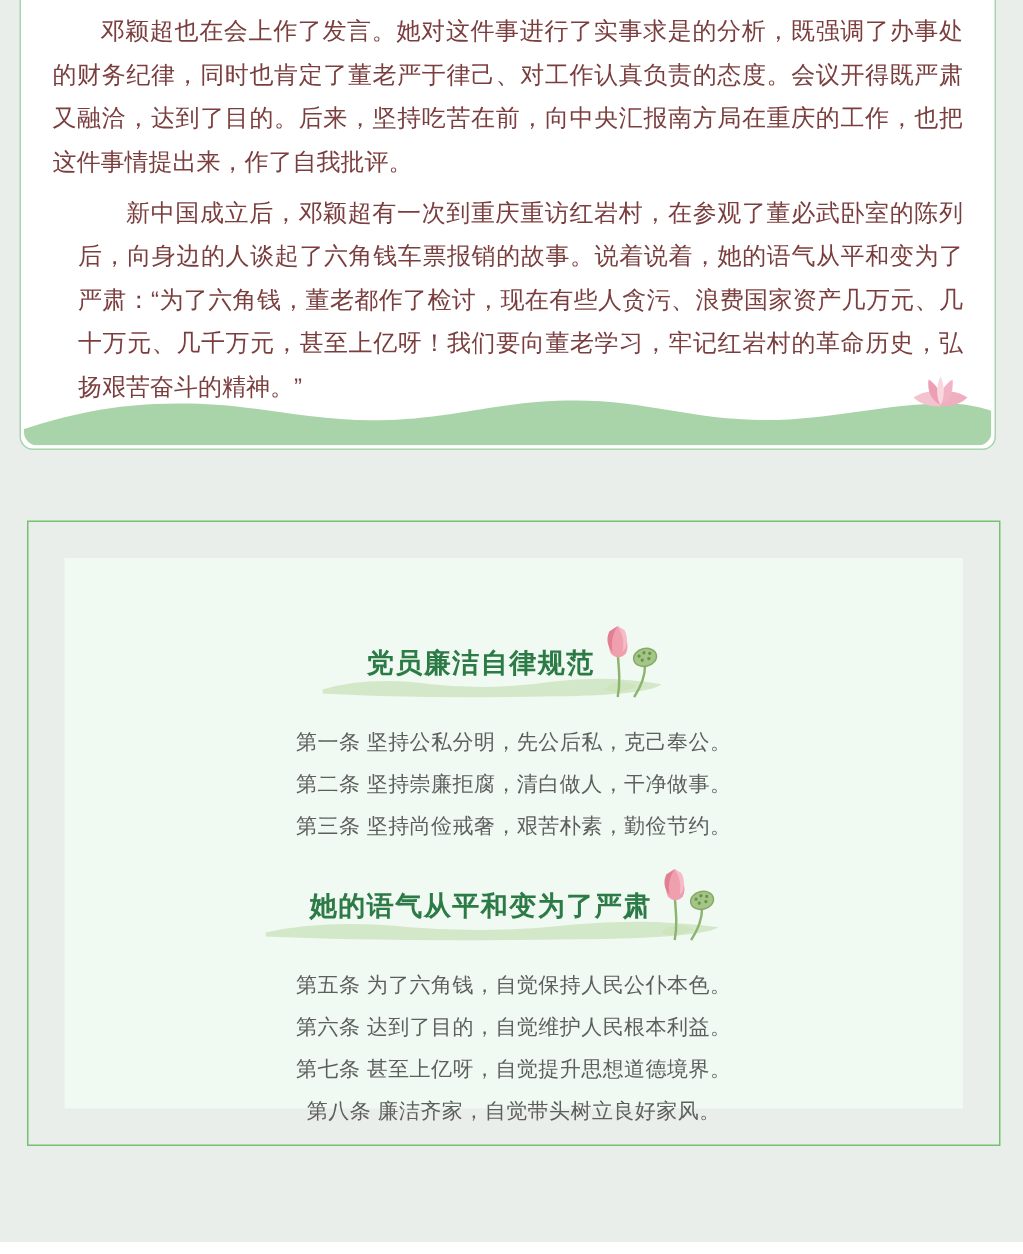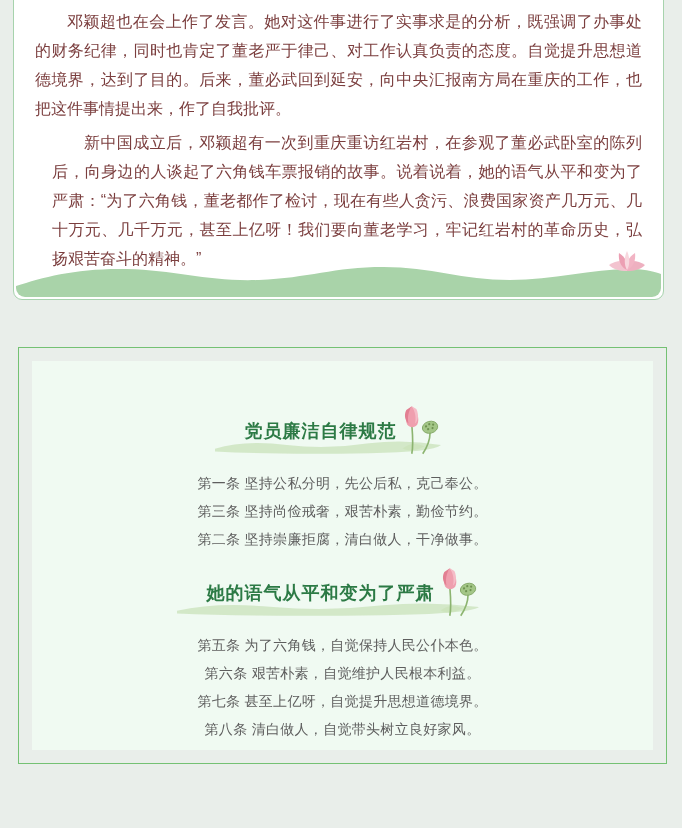--- a/index.html
+++ b/index.html
@@ -34,21 +34,21 @@
   .wave-svg{display:block;width:100%;height:42px;}
   .divider-lotus{
     position:absolute;right:14px;bottom:26px;width:44px;height:30px;
   }
   
   .rules-card{
     position:absolute;left:18px;top:347px;width:649px;height:417px;
     border:1px solid var(--border_strong,#74c173);
     background:var(--page_bg,#e9eeea);
     box-sizing:border-box;
-    padding:13px;
+    padding:24px;
   }
   .rules-panel{
     width:100%;height:100%;
     background:var(--panel_bg,#f0faf2);
     box-sizing:border-box;
     text-align:center;
     padding-top:44px;
   }
   .section-heading{
     position:relative;display:inline-flex;align-items:center;
@@ -75,21 +75,21 @@
   }
   .heading-2{margin-top:14px;}
 </style>
 </head>
 <body>
 
 <div class="page-bg"></div>
 
 <section class="article-card">
   <div class="article-body">
-    <p>邓颖超也在会上作了发言。她对这件事进行了实事求是的分析，既强调了办事处的财务纪律，同时也肯定了董老严于律己、对工作认真负责的态度。自觉提升思想道德境界，达到了目的。后来，董必武回到延安，向中央汇报南方局在重庆的工作，也把这件事情提出来，作了自我批评。</p>
+    <p>邓颖超也在会上作了发言。她对这件事进行了实事求是的分析，既强调了办事处的财务纪律，同时也肯定了董老严于律己、对工作认真负责的态度。会议开得既严肃又融洽，达到了目的。后来，坚持吃苦在前，向中央汇报南方局在重庆的工作，也把这件事情提出来，作了自我批评。</p>
     <p>新中国成立后，邓颖超有一次到重庆重访红岩村，在参观了董必武卧室的陈列后，向身边的人谈起了六角钱车票报销的故事。说着说着，她的语气从平和变为了严肃：“为了六角钱，董老都作了检讨，现在有些人贪污、浪费国家资产几万元、几十万元、几千万元，甚至上亿呀！我们要向董老学习，牢记红岩村的革命历史，弘扬艰苦奋斗的精神。”</p>
   </div>
 
   <div class="wave-wrap">
     <svg class="wave-svg" viewBox="0 0 653 42" preserveAspectRatio="none" xmlns="http://www.w3.org/2000/svg">
       <path d="M0 31 C 28 22 62 13 112 14 C 162 15 196 27 246 25 C 296 23 322 12 372 12
                C 420 12 452 25 500 25 C 546 25 586 13 626 14 C 638 14.5 648 17 653 19
                L 653 42 L 0 42 Z" fill="#a9d3a9"></path>
     </svg>
   </div>
@@ -126,22 +126,22 @@
           <circle cx="36.5" cy="26.5" r="1.2" fill="#6d9150"></circle>
         </g>
         <path d="M14 2 C 8 9 6 16 9 22 C 12 26 17 26 20 22 C 23 16 20 8 14 2 Z" fill="#ef9fae"></path>
         <path d="M14 2 C 10 8 9 15 10.5 21 C 7 18 5 12 8 6 Z" fill="#e27f92"></path>
         <path d="M14 2 C 18 8 19 15 17.5 21 C 21 18 22 11 19 5 Z" fill="#f5bcc7"></path>
       </svg>
     </div>
 
     <ul class="rules-list">
       <li>第一条 坚持公私分明，先公后私，克己奉公。</li>
+      <li>第二条 坚持崇廉拒腐，清白做人，干净做事。</li>
       <li>第三条 坚持尚俭戒奢，艰苦朴素，勤俭节约。</li>
-      <li>第二条 坚持崇廉拒腐，清白做人，干净做事。</li>
     </ul>
 
     <div class="section-heading heading-2">
       <span class="swoosh">
         <svg viewBox="0 0 220 20" preserveAspectRatio="none" xmlns="http://www.w3.org/2000/svg">
           <path d="M0 13 Q 30 3 70 9 Q 110 14 150 7 Q 185 2 220 9 Q 212 17 150 18 Q 60 20 0 16 Z" fill="#cfe5c3" opacity="0.9"></path>
         </svg>
       </span>
       <h2>她的语气从平和变为了严肃</h2>
       <svg class="heading-flower" viewBox="0 0 46 56" xmlns="http://www.w3.org/2000/svg">
@@ -157,19 +157,19 @@
           <circle cx="36.5" cy="26.5" r="1.2" fill="#6d9150"></circle>
         </g>
         <path d="M14 2 C 8 9 6 16 9 22 C 12 26 17 26 20 22 C 23 16 20 8 14 2 Z" fill="#ef9fae"></path>
         <path d="M14 2 C 10 8 9 15 10.5 21 C 7 18 5 12 8 6 Z" fill="#e27f92"></path>
         <path d="M14 2 C 18 8 19 15 17.5 21 C 21 18 22 11 19 5 Z" fill="#f5bcc7"></path>
       </svg>
     </div>
 
     <ul class="rules-list">
       <li>第五条 为了六角钱，自觉保持人民公仆本色。</li>
-      <li>第六条 艰苦朴素，自觉维护人民根本利益。</li>
+      <li>第六条 达到了目的，自觉维护人民根本利益。</li>
       <li>第七条 甚至上亿呀，自觉提升思想道德境界。</li>
-      <li>第八条 清白做人，自觉带头树立良好家风。</li>
+      <li>第八条 廉洁齐家，自觉带头树立良好家风。</li>
     </ul>
 
   </div>
 </section>
 
 </body></html>

